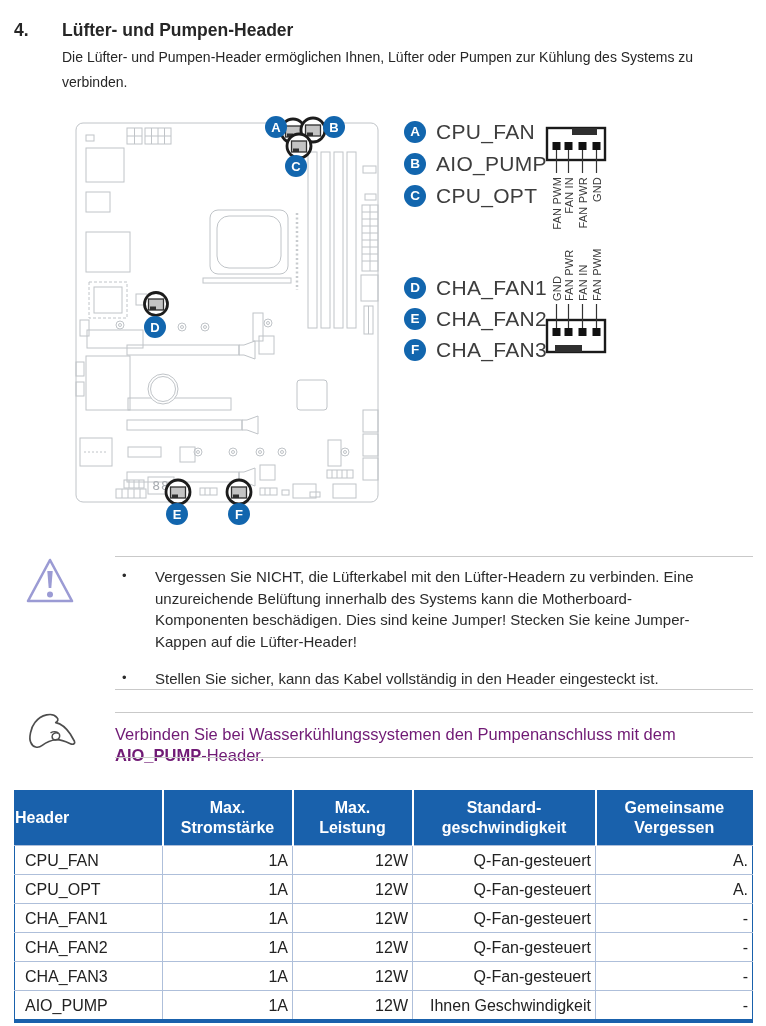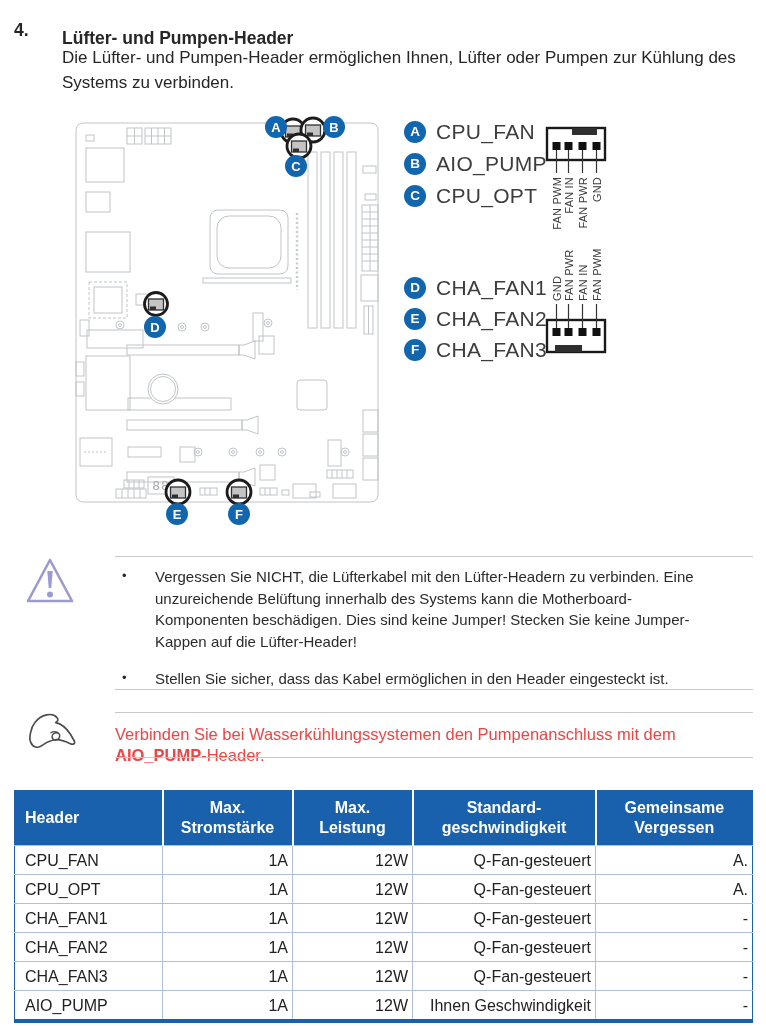--- a/index.html
+++ b/index.html
@@ -6,22 +6,22 @@
   *{box-sizing:border-box;}
   html,body{margin:0;padding:0;}
   body{
     width:766px;height:1026px;position:relative;background:#fff;
     font-family:"Liberation Sans",sans-serif;color:#262626;overflow:hidden;
   }
   .abs{position:absolute;}
 
   
   #sec-num{left:14px;top:20px;font-size:17.5px;font-weight:bold;}
-  #page-title{left:62px;top:20px;font-size:17.5px;font-weight:bold;margin-top:8px;}
-  #intro{left:62px;top:45px;width:680px;font-size:17px;line-height:25px;}
+  #page-title{left:62px;top:20px;font-size:17.5px;font-weight:bold;}
+  #intro{left:62px;top:45px;width:680px;font-size:14px;line-height:25px;}
 
   
   .legend-group{left:404px;}
   #legend-group-1{top:121px;}
   #legend-group-2{top:277px;}
   .legend-row{display:flex;align-items:center;margin-bottom:9px;height:22px;}
   #legend-group-1 .legend-row{margin-bottom:10px;}
   .badge{
     width:22px;height:22px;border-radius:50%;background:var(--badge);color:#fff;
     font-weight:bold;font-size:13.5px;line-height:22px;text-align:center;flex:none;
@@ -42,34 +42,34 @@
   .pinline{stroke:#333;stroke-width:1.2;}
 
   
   .hairline{height:1px;background:#c9c9c9;width:638px;left:115px;}
 
   
   #warning-list{left:115px;top:566px;width:600px;margin:0;padding:0;list-style:none;}
   #warning-list li{display:flex;margin-bottom:16px;}
   .bullet{width:40px;flex:none;font-size:13px;padding-top:2px;padding-left:7px;color:#2b2b2b;}
   .btext{flex:1;font-size:15px;line-height:21.5px;color:#2b2b2b;}
-  #note-text{left:115px;top:724px;width:645px;font-size:16.5px;line-height:21px;color:#ef4444;}
+  #note-text{left:115px;top:724px;width:645px;font-size:16.5px;line-height:21px;color:#701a75;}
   #note-text b{font-weight:bold;}
 
   
   #spec-table{
     left:14px;top:790px;border-collapse:collapse;table-layout:fixed;width:738px;
     border:1px solid var(--hdr);border-bottom:4px solid var(--hdr);
   }
   #spec-table th{
     background:var(--hdr);color:#fff;font-size:16px;font-weight:bold;line-height:20px;
     vertical-align:middle;padding:7px 2px;white-space:pre-line;
     border-left:2px solid #fff;
   }
-  #spec-table th:first-child{border-left:none;text-align:left;padding-left:10px;}
+  #spec-table th:first-child{border-left:none;text-align:left;padding-left:0;}
   #spec-table td{
     font-size:16px;line-height:21px;padding:3.5px 4px;text-align:right;color:#222;
     border-top:1px solid #aebfda;border-left:1px solid #aebfda;
   }
   #spec-table td:first-child{border-left:none;text-align:left;padding-left:10px;}
 </style>
 </head>
 <body>
 
 <div class="abs" id="sec-num">4.</div>
@@ -308,21 +308,21 @@
   <polygon points="23.3,15 28.7,15 27.3,32 24.7,32" fill="var(--warn)"></polygon>
   <circle cx="26" cy="38.5" r="3" fill="var(--warn)"></circle>
 </svg>
 <ul class="abs" id="warning-list">
     <li>
       <span class="bullet">•</span>
       <span class="btext">Vergessen Sie NICHT, die Lüfterkabel mit den Lüfter-Headern zu verbinden. Eine unzureichende Belüftung innerhalb des Systems kann die Motherboard-Komponenten beschädigen. Dies sind keine Jumper! Stecken Sie keine Jumper-Kappen auf die Lüfter-Header!</span>
     </li>
     <li>
       <span class="bullet">•</span>
-      <span class="btext">Stellen Sie sicher, dass das Kabel ermöglichen in den Header eingesteckt ist.</span>
+      <span class="btext">Stellen Sie sicher, kann das Kabel vollständig in den Header eingesteckt ist.</span>
     </li>
   </ul>
 <div class="abs hairline" style="top:689px;"></div>
 
 <div class="abs hairline" style="top:712px;"></div>
 <svg class="abs" style="left:20px;top:708px;" width="60" height="52" viewBox="0 0 55 50">
   <path d="M13 14 C19 6 30 4 34 9 C36 11 35 13 33 14 C38 15 43 19 47 25 L51 32 C52 34 50 35.5 47.5 34.5 C42 32 38 30 33 30.5 C28 31 24 33 20 36 C16 39 11 38 9 33 C7 29 9 19 13 14 Z" fill="none" stroke="#4d4d4d" stroke-width="1.6" stroke-linejoin="round"></path>
   <path d="M28 24 C33 21 38 24 36.5 28.5 C35 32 29.5 31.5 29.5 27.5 C29.5 24.5 33 23 35.5 24.5" fill="none" stroke="#4d4d4d" stroke-width="1.4"></path>
 </svg>
 <div class="abs" id="note-text">

